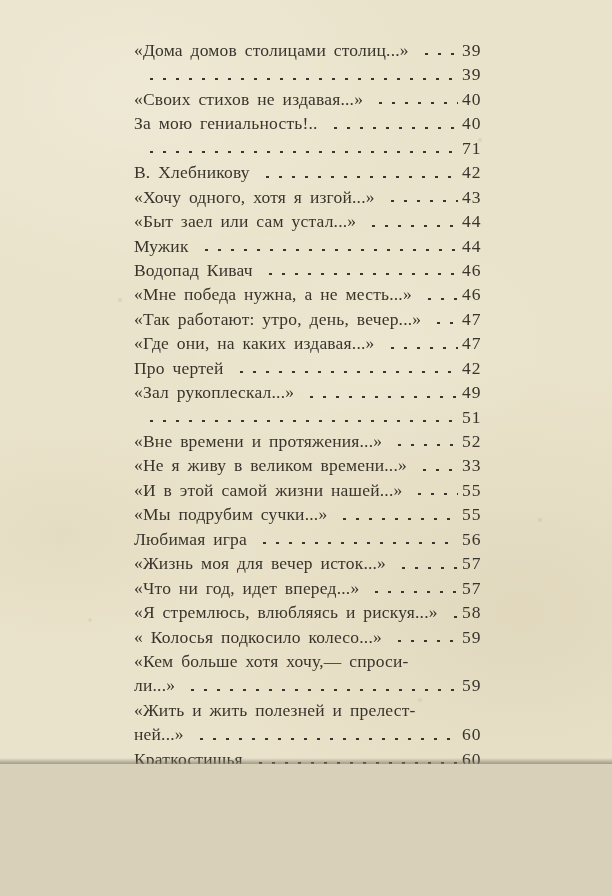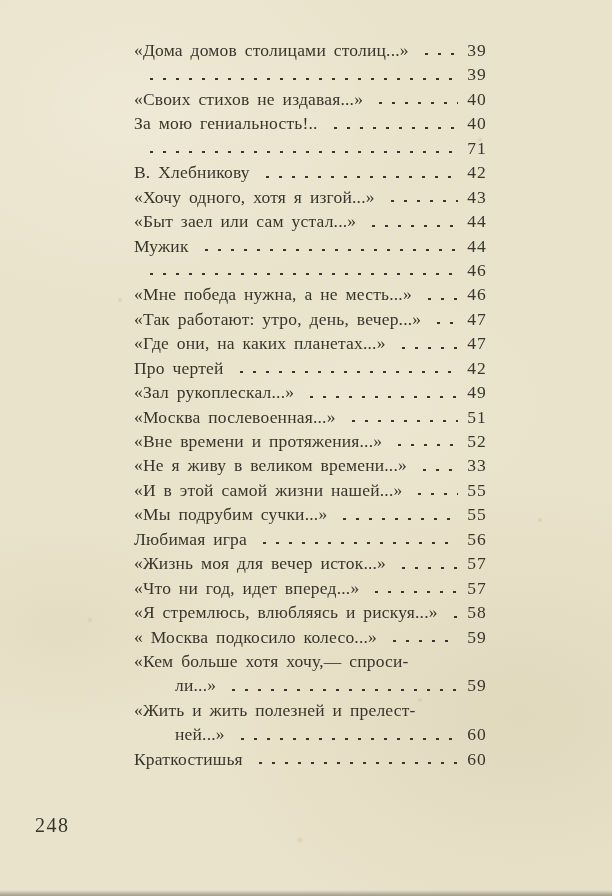--- a/index.html
+++ b/index.html
@@ -7,21 +7,21 @@
     --ink:#39342c;
   }
   html,body{margin:0;padding:0;}
   body{
     width:612px;height:896px;
     font-family:"Liberation Serif","DejaVu Serif",serif;
     background:#d8d0b8;
   }
   .sheet{
     position:relative;
-    width:612px;height:896px;
+    width:612px;height:764px;
     overflow:hidden;
     color:var(--ink);
     background:
       radial-gradient(ellipse 420px 300px at 22% 12%, rgba(255,255,255,0.20), rgba(255,255,255,0) 70%),
       radial-gradient(ellipse 500px 380px at 85% 80%, rgba(168,150,108,0.14), rgba(168,150,108,0) 65%),
       radial-gradient(ellipse 300px 200px at 60% 45%, rgba(255,255,255,0.10), rgba(255,255,255,0) 70%),
       radial-gradient(ellipse 260px 160px at 10% 70%, rgba(172,156,116,0.10), rgba(172,156,116,0) 70%),
       var(--paper);
   }
   
@@ -53,36 +53,35 @@
     line-height:24.45px;
     letter-spacing:0.2px;
     word-spacing:3.2px;
     white-space:nowrap;
   }
   .toc-row .title{
     flex:0 1 auto;
     overflow:hidden;
   }
   .toc-row.cont .title{
-    margin-left:41px;
   }
   .leader{
     flex:1 1 auto;
     min-width:0;
     align-self:stretch;
     margin-left:7px;
     margin-right:4px;
     background-image:radial-gradient(circle, var(--ink) 1.15px, rgba(0,0,0,0) 1.45px);
     background-size:13px 6px;
     background-repeat:repeat-x;
     background-position:left 4px bottom 5px;
   }
   .pg{
     flex:0 0 30px;
-    text-align:center;
+    text-align:left;
     letter-spacing:1px;
   }
   .folio{
     position:absolute;
     left:35px;top:814px;
     font-size:20px;
     letter-spacing:1.5px;
   }
 </style>
 </head>
@@ -127,50 +126,50 @@
         <span class="title">«Быт заел или сам устал...»</span>
         <span class="leader"></span>
         <span class="pg">44</span>
       </div>
       <div class="toc-row">
         <span class="title">Мужик</span>
         <span class="leader"></span>
         <span class="pg">44</span>
       </div>
       <div class="toc-row">
+        <span class="title">Водопад Кивач</span>
         <span class="leader"></span>
         <span class="pg">46</span>
       </div>
       <div class="toc-row">
         <span class="title">«Мне победа нужна, а не месть...»</span>
         <span class="leader"></span>
         <span class="pg">46</span>
       </div>
       <div class="toc-row">
         <span class="title">«Так работают: утро, день, вечер...»</span>
         <span class="leader"></span>
         <span class="pg">47</span>
       </div>
       <div class="toc-row">
-        <span class="title">«Где они, на каких планетах...»</span>
+        <span class="title">«Где они, на каких издавая...»</span>
         <span class="leader"></span>
         <span class="pg">47</span>
       </div>
       <div class="toc-row">
         <span class="title">Про чертей</span>
         <span class="leader"></span>
         <span class="pg">42</span>
       </div>
       <div class="toc-row">
         <span class="title">«Зал рукоплескал...»</span>
         <span class="leader"></span>
         <span class="pg">49</span>
       </div>
       <div class="toc-row">
-        <span class="title">«Москва послевоенная...»</span>
         <span class="leader"></span>
         <span class="pg">51</span>
       </div>
       <div class="toc-row">
         <span class="title">«Вне времени и протяжения...»</span>
         <span class="leader"></span>
         <span class="pg">52</span>
       </div>
       <div class="toc-row">
         <span class="title">«Не я живу в великом времени...»</span>
@@ -201,21 +200,21 @@
         <span class="title">«Что ни год, идет вперед...»</span>
         <span class="leader"></span>
         <span class="pg">57</span>
       </div>
       <div class="toc-row">
         <span class="title">«Я стремлюсь, влюбляясь и рискуя...»</span>
         <span class="leader"></span>
         <span class="pg">58</span>
       </div>
       <div class="toc-row">
-        <span class="title">« Москва подкосило колесо...»</span>
+        <span class="title">« Колосья подкосило колесо...»</span>
         <span class="leader"></span>
         <span class="pg">59</span>
       </div>
       <div class="toc-row">
         <span class="title">«Кем больше хотя хочу,— спроси-</span>
       </div>
       <div class="toc-row cont">
         <span class="title">ли...»</span>
         <span class="leader"></span>
         <span class="pg">59</span>

